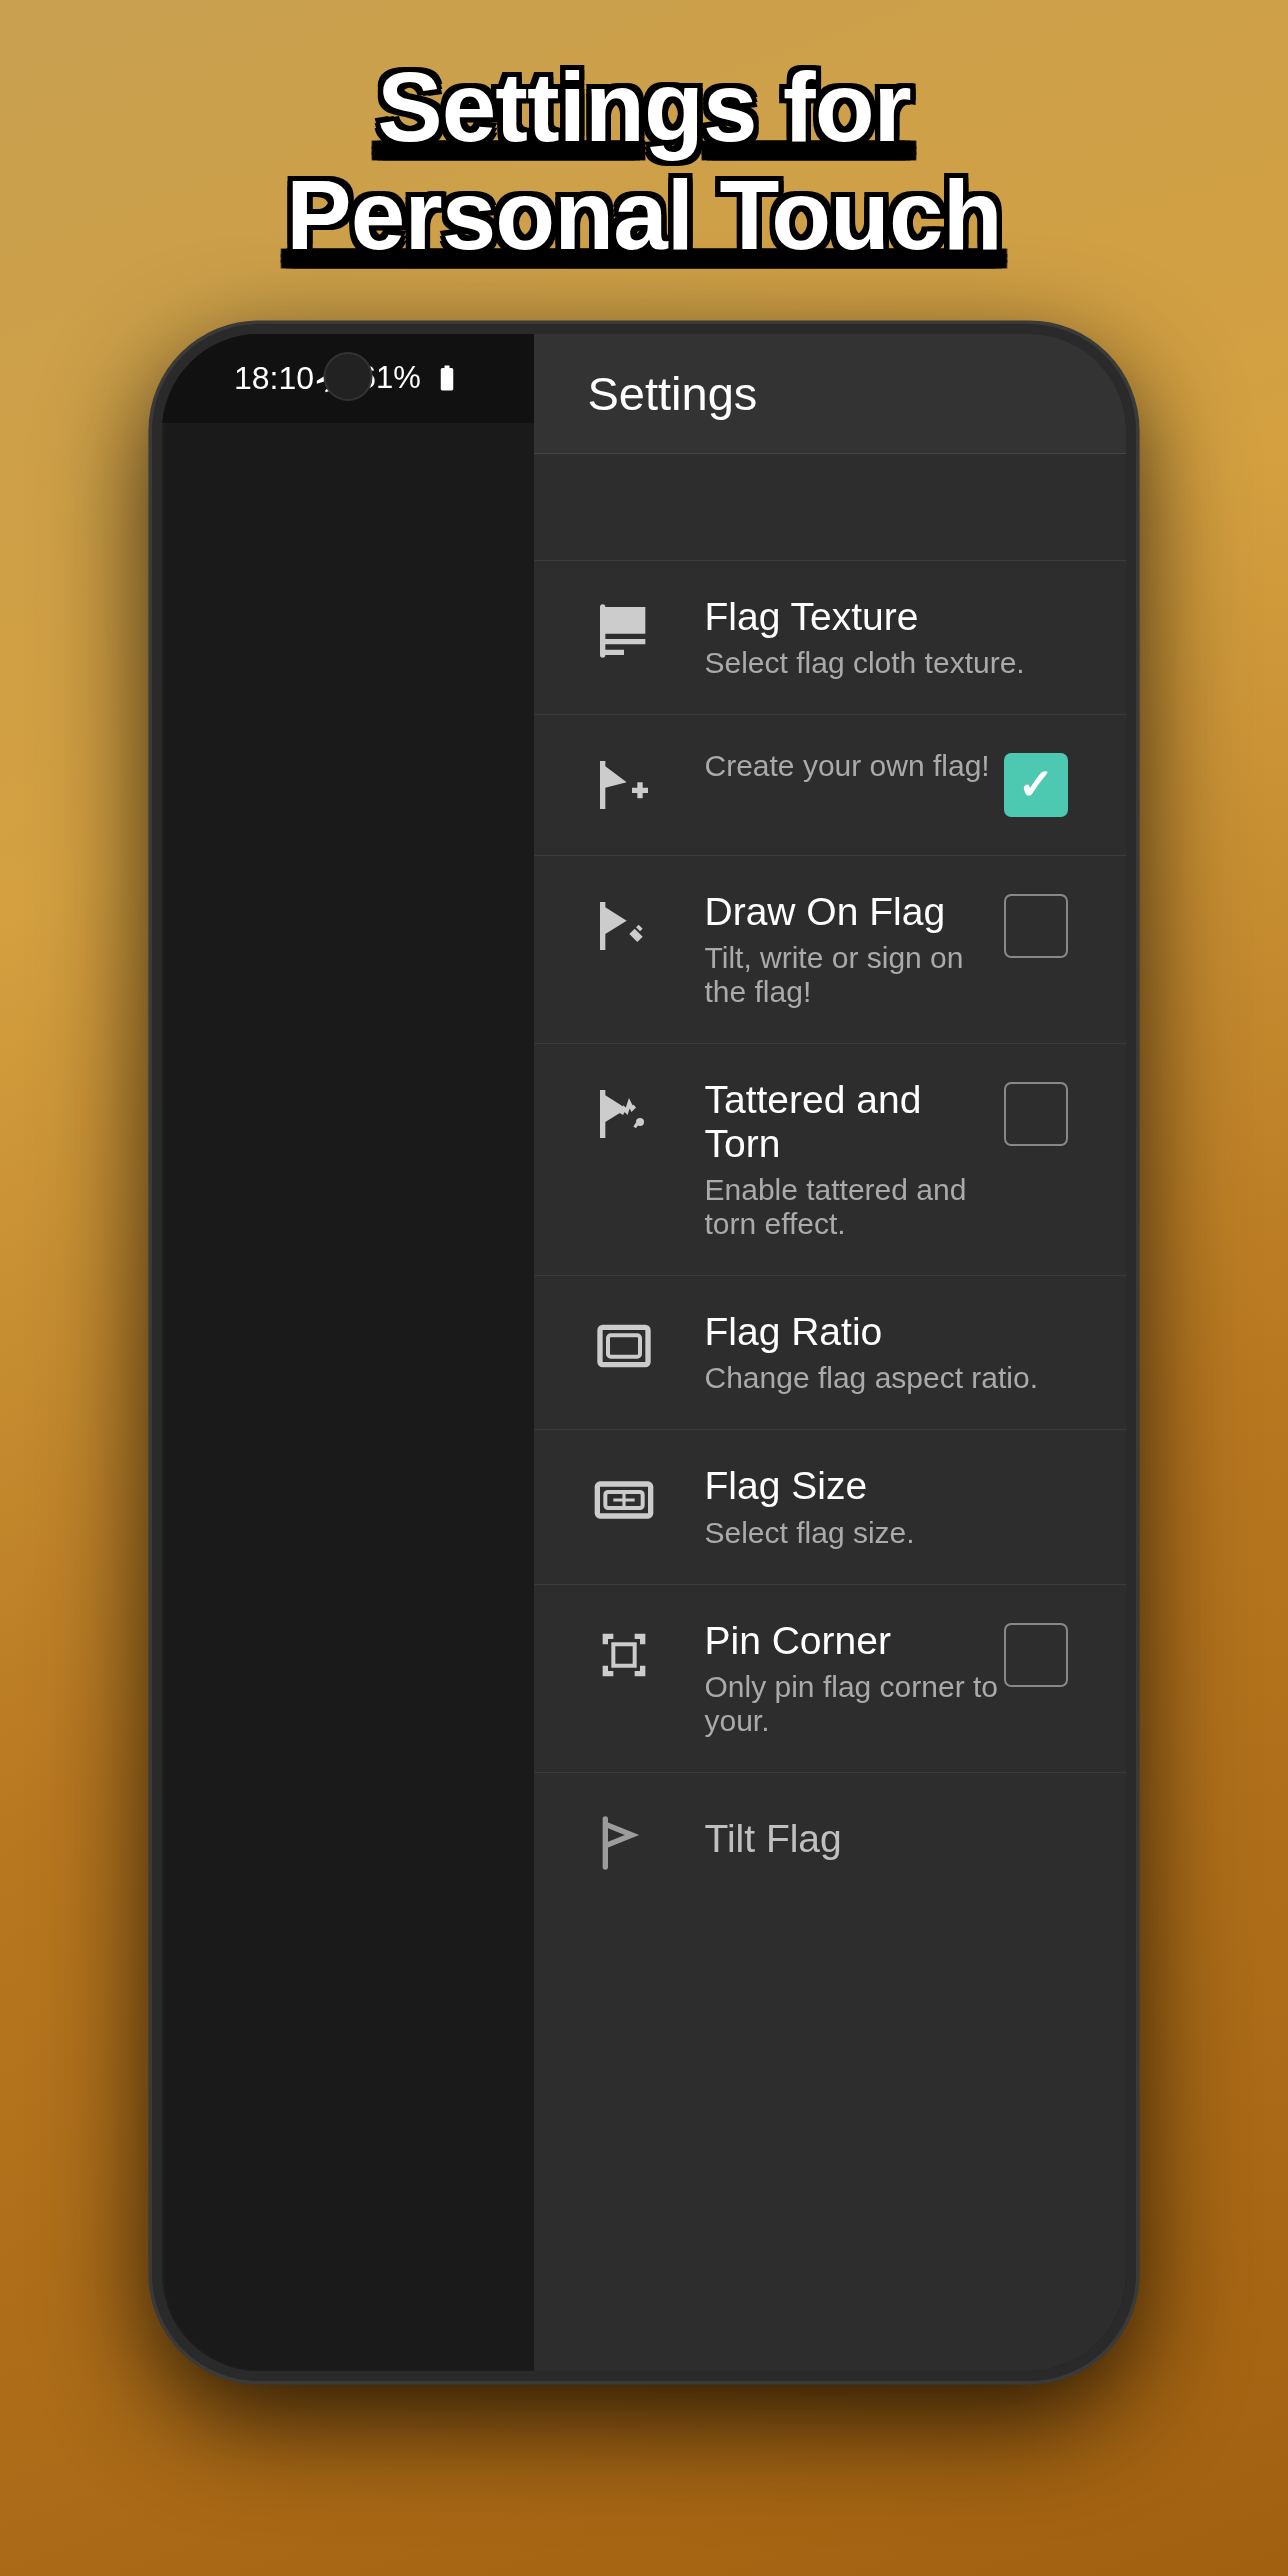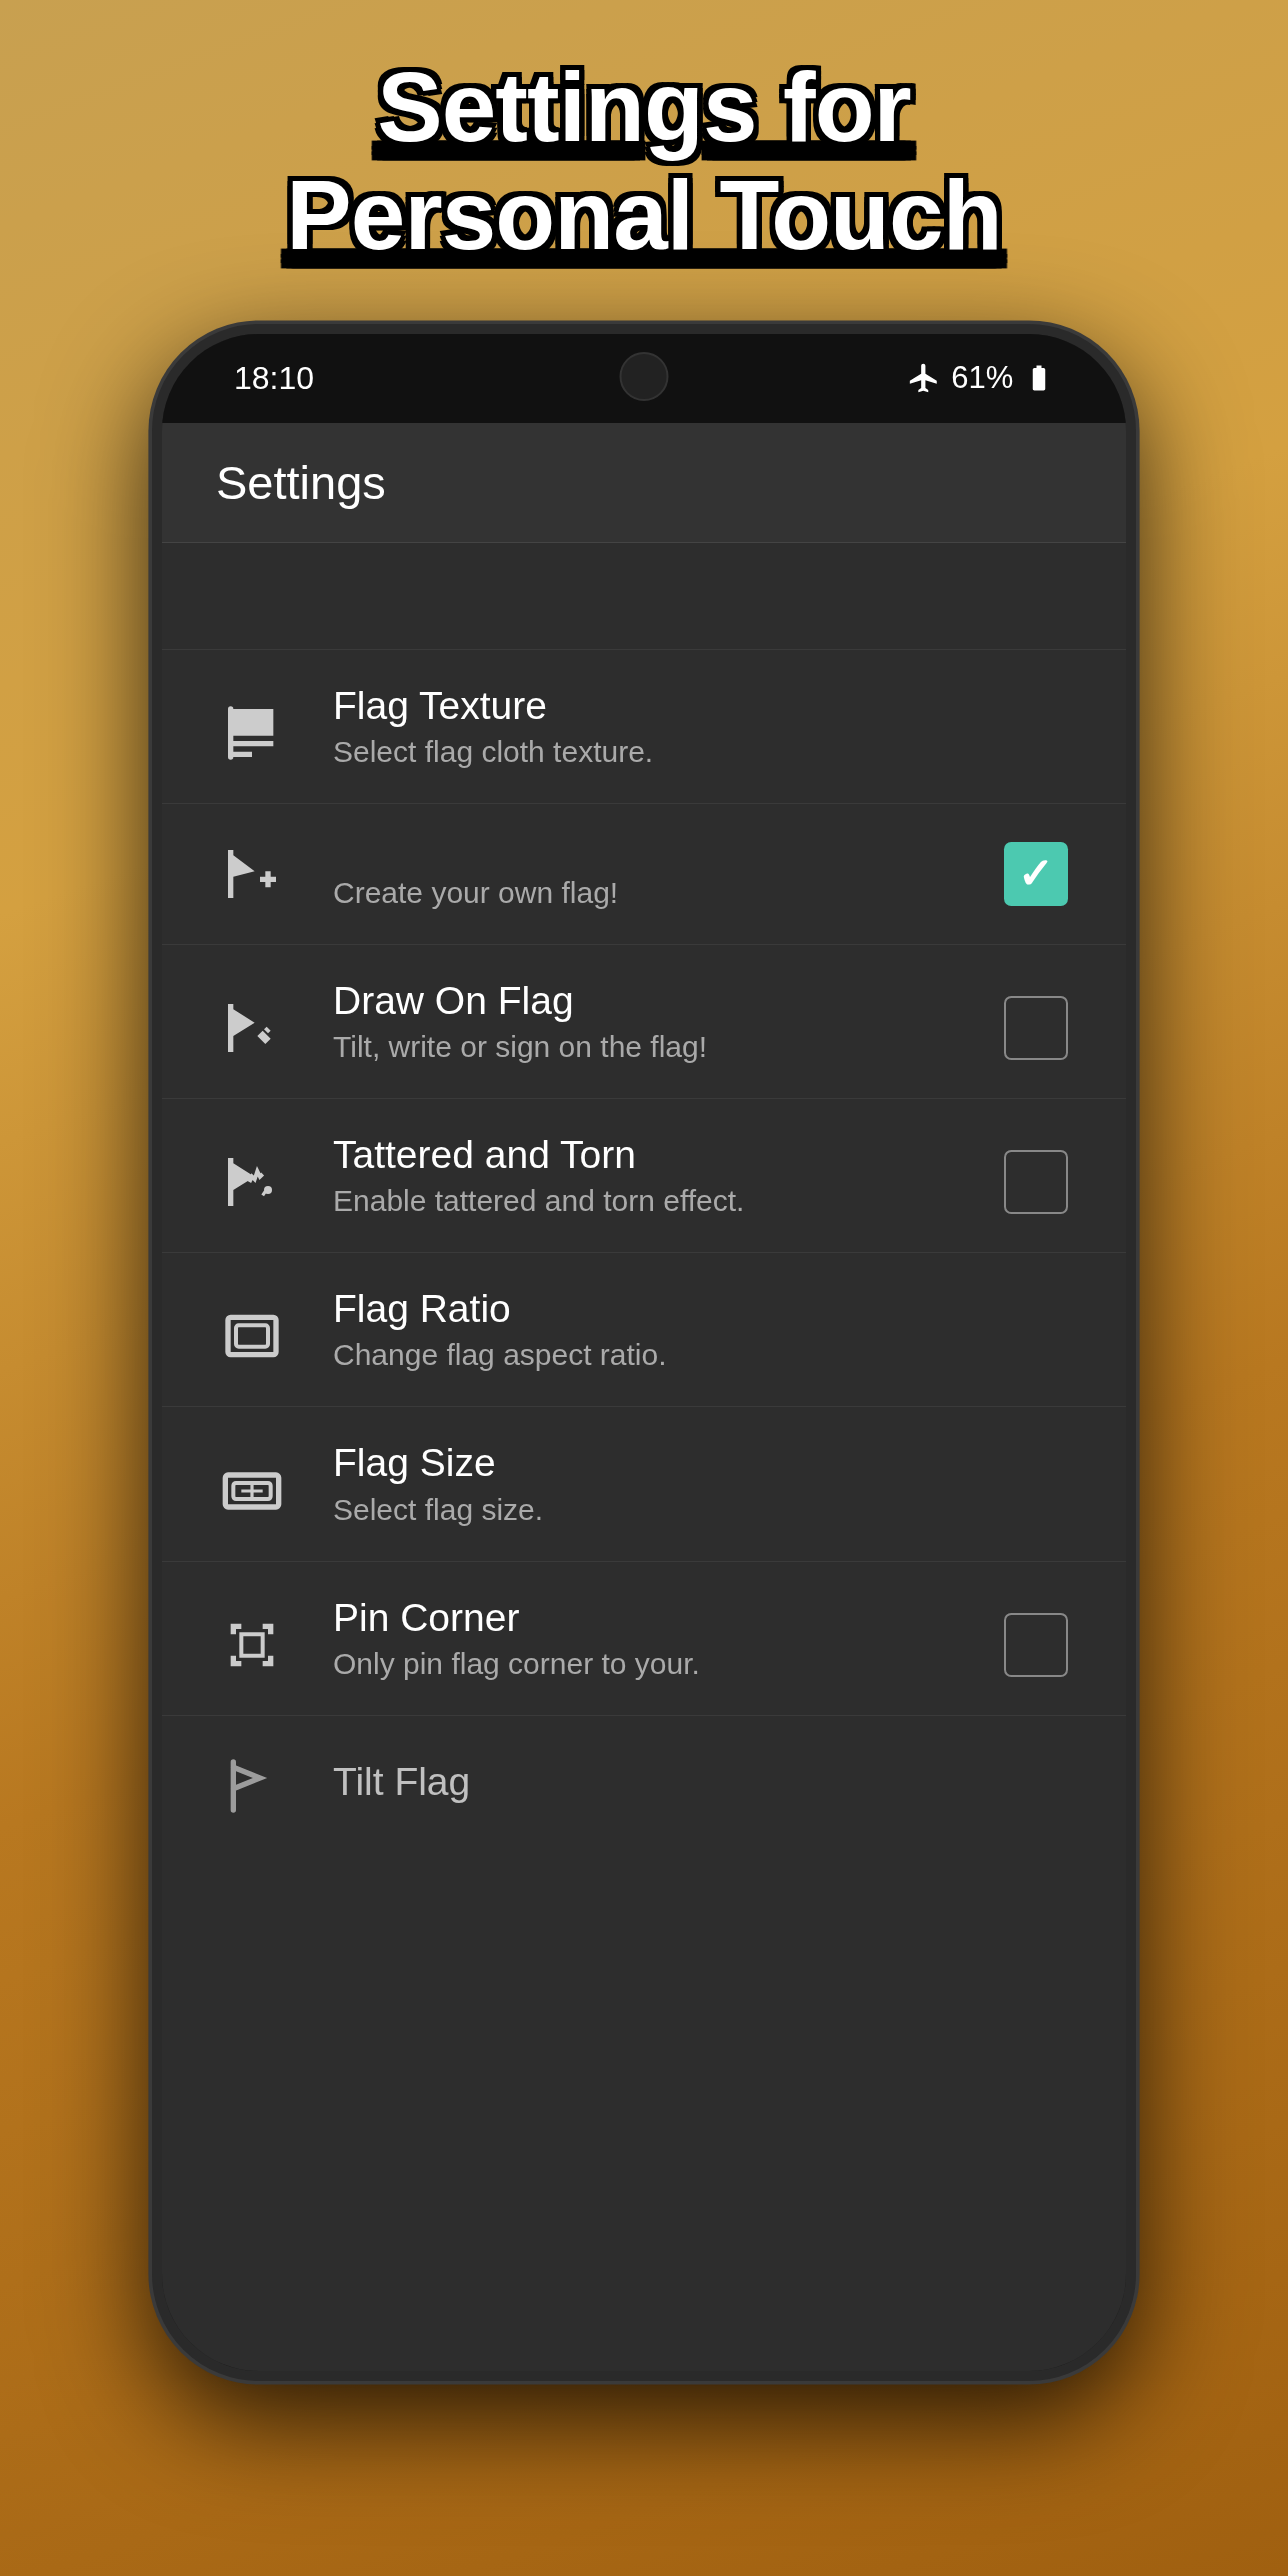--- a/index.html
+++ b/index.html
@@ -42,21 +42,21 @@
       background: #1a1a1a;
       border-radius: 107px;
       border: 10.7px solid #2a2a2a;
       box-shadow:
         0 0 0 3.6px #3a3a3a,
         0 36px 107px rgba(0,0,0,0.8),
         inset 0 1.8px 7.2px rgba(255,255,255,0.05);
       position: relative;
       overflow: hidden;
       display: flex;
-      flex-direction: column;
+      flex-direction: row;
     }
 
     
     .phone-top-bar {
       background: #111;
       height: 89px;
       display: flex;
       align-items: center;
       justify-content: space-between;
       padding: 0 72px;
@@ -123,21 +123,21 @@
     }
 
     
     .settings-list {
       flex: 1;
       overflow: hidden;
     }
 
     .setting-item {
       display: flex;
-      align-items: flex-end;
+      align-items: flex-start;
       padding: 34px 54px;
       border-bottom: 0.9px solid #3a3a3a;
       background: #2d2d2d;
       cursor: pointer;
     }
 
     .setting-icon {
       width: 72px;
       height: 72px;
       display: flex;

